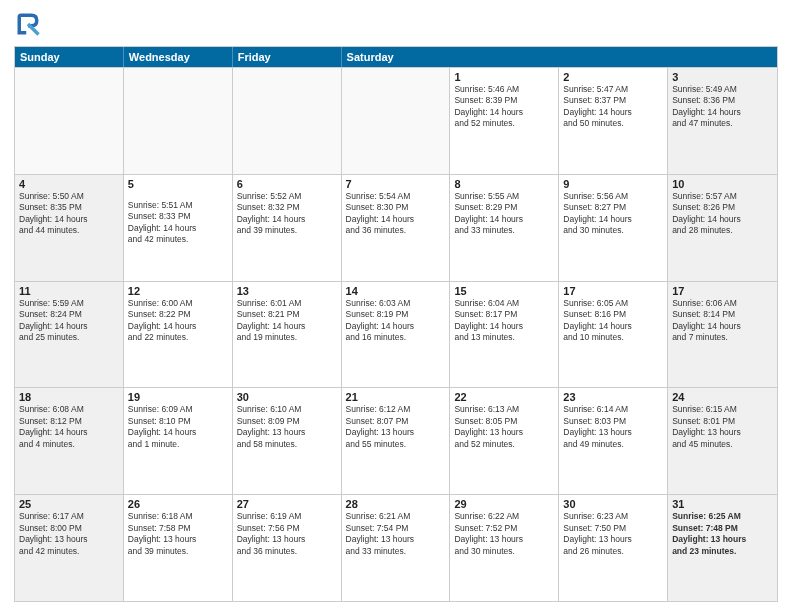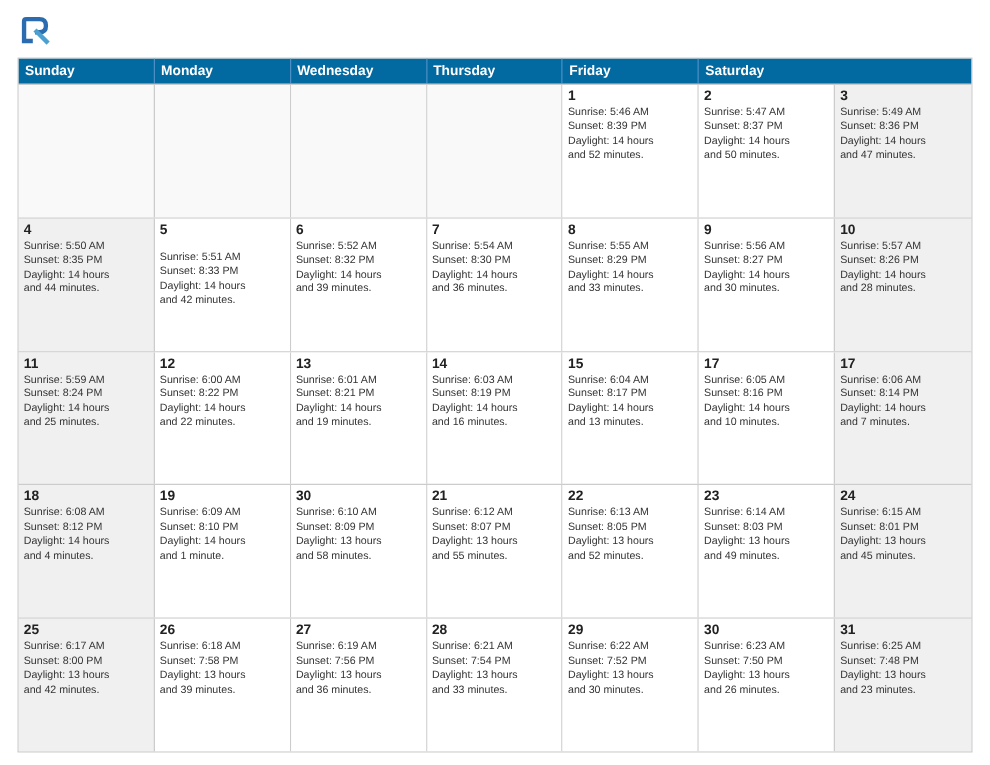--- a/index.html
+++ b/index.html
@@ -130,23 +130,21 @@
     </div>
     <div class="title-block">
       <h1></h1>
       <h2></h2>
     </div>
   </div>
 
   <div class="calendar">
     <div class="cal-header">
     <div class="cal-header-cell">Sunday</div>
-        <div class="cal-header-cell">Monday</div>
         <div class="cal-header-cell">Wednesday</div>
-        <div class="cal-header-cell">Thursday</div>
         <div class="cal-header-cell">Friday</div>
         <div class="cal-header-cell">Saturday</div>
       </div>
     <div class="cal-body">
     <div class="cal-row">
           <div class="cal-cell empty"></div>
           <div class="cal-cell empty"></div>
           <div class="cal-cell empty"></div>
           <div class="cal-cell empty"></div>
           <div class="cal-cell">
@@ -362,21 +360,21 @@
           </div>
           <div class="cal-cell">
             <span class="day-num">30</span>
             <div class="day-info" style="white-space: pre-line;">Sunrise: 6:23 AM
 Sunset: 7:50 PM
 Daylight: 13 hours
 and 26 minutes.</div>
           </div>
           <div class="cal-cell shaded">
             <span class="day-num">31</span>
-            <div class="day-info" style="white-space: pre-line;">Sunrise: 6:25 AM
+            <div class="day-info" style="white-space: pre-line; font-weight: bold;">Sunrise: 6:25 AM
 Sunset: 7:48 PM
 Daylight: 13 hours
 and 23 minutes.</div>
           </div>
         </div>
       </div>
   </div>
 </div>
 
 </body></html>

